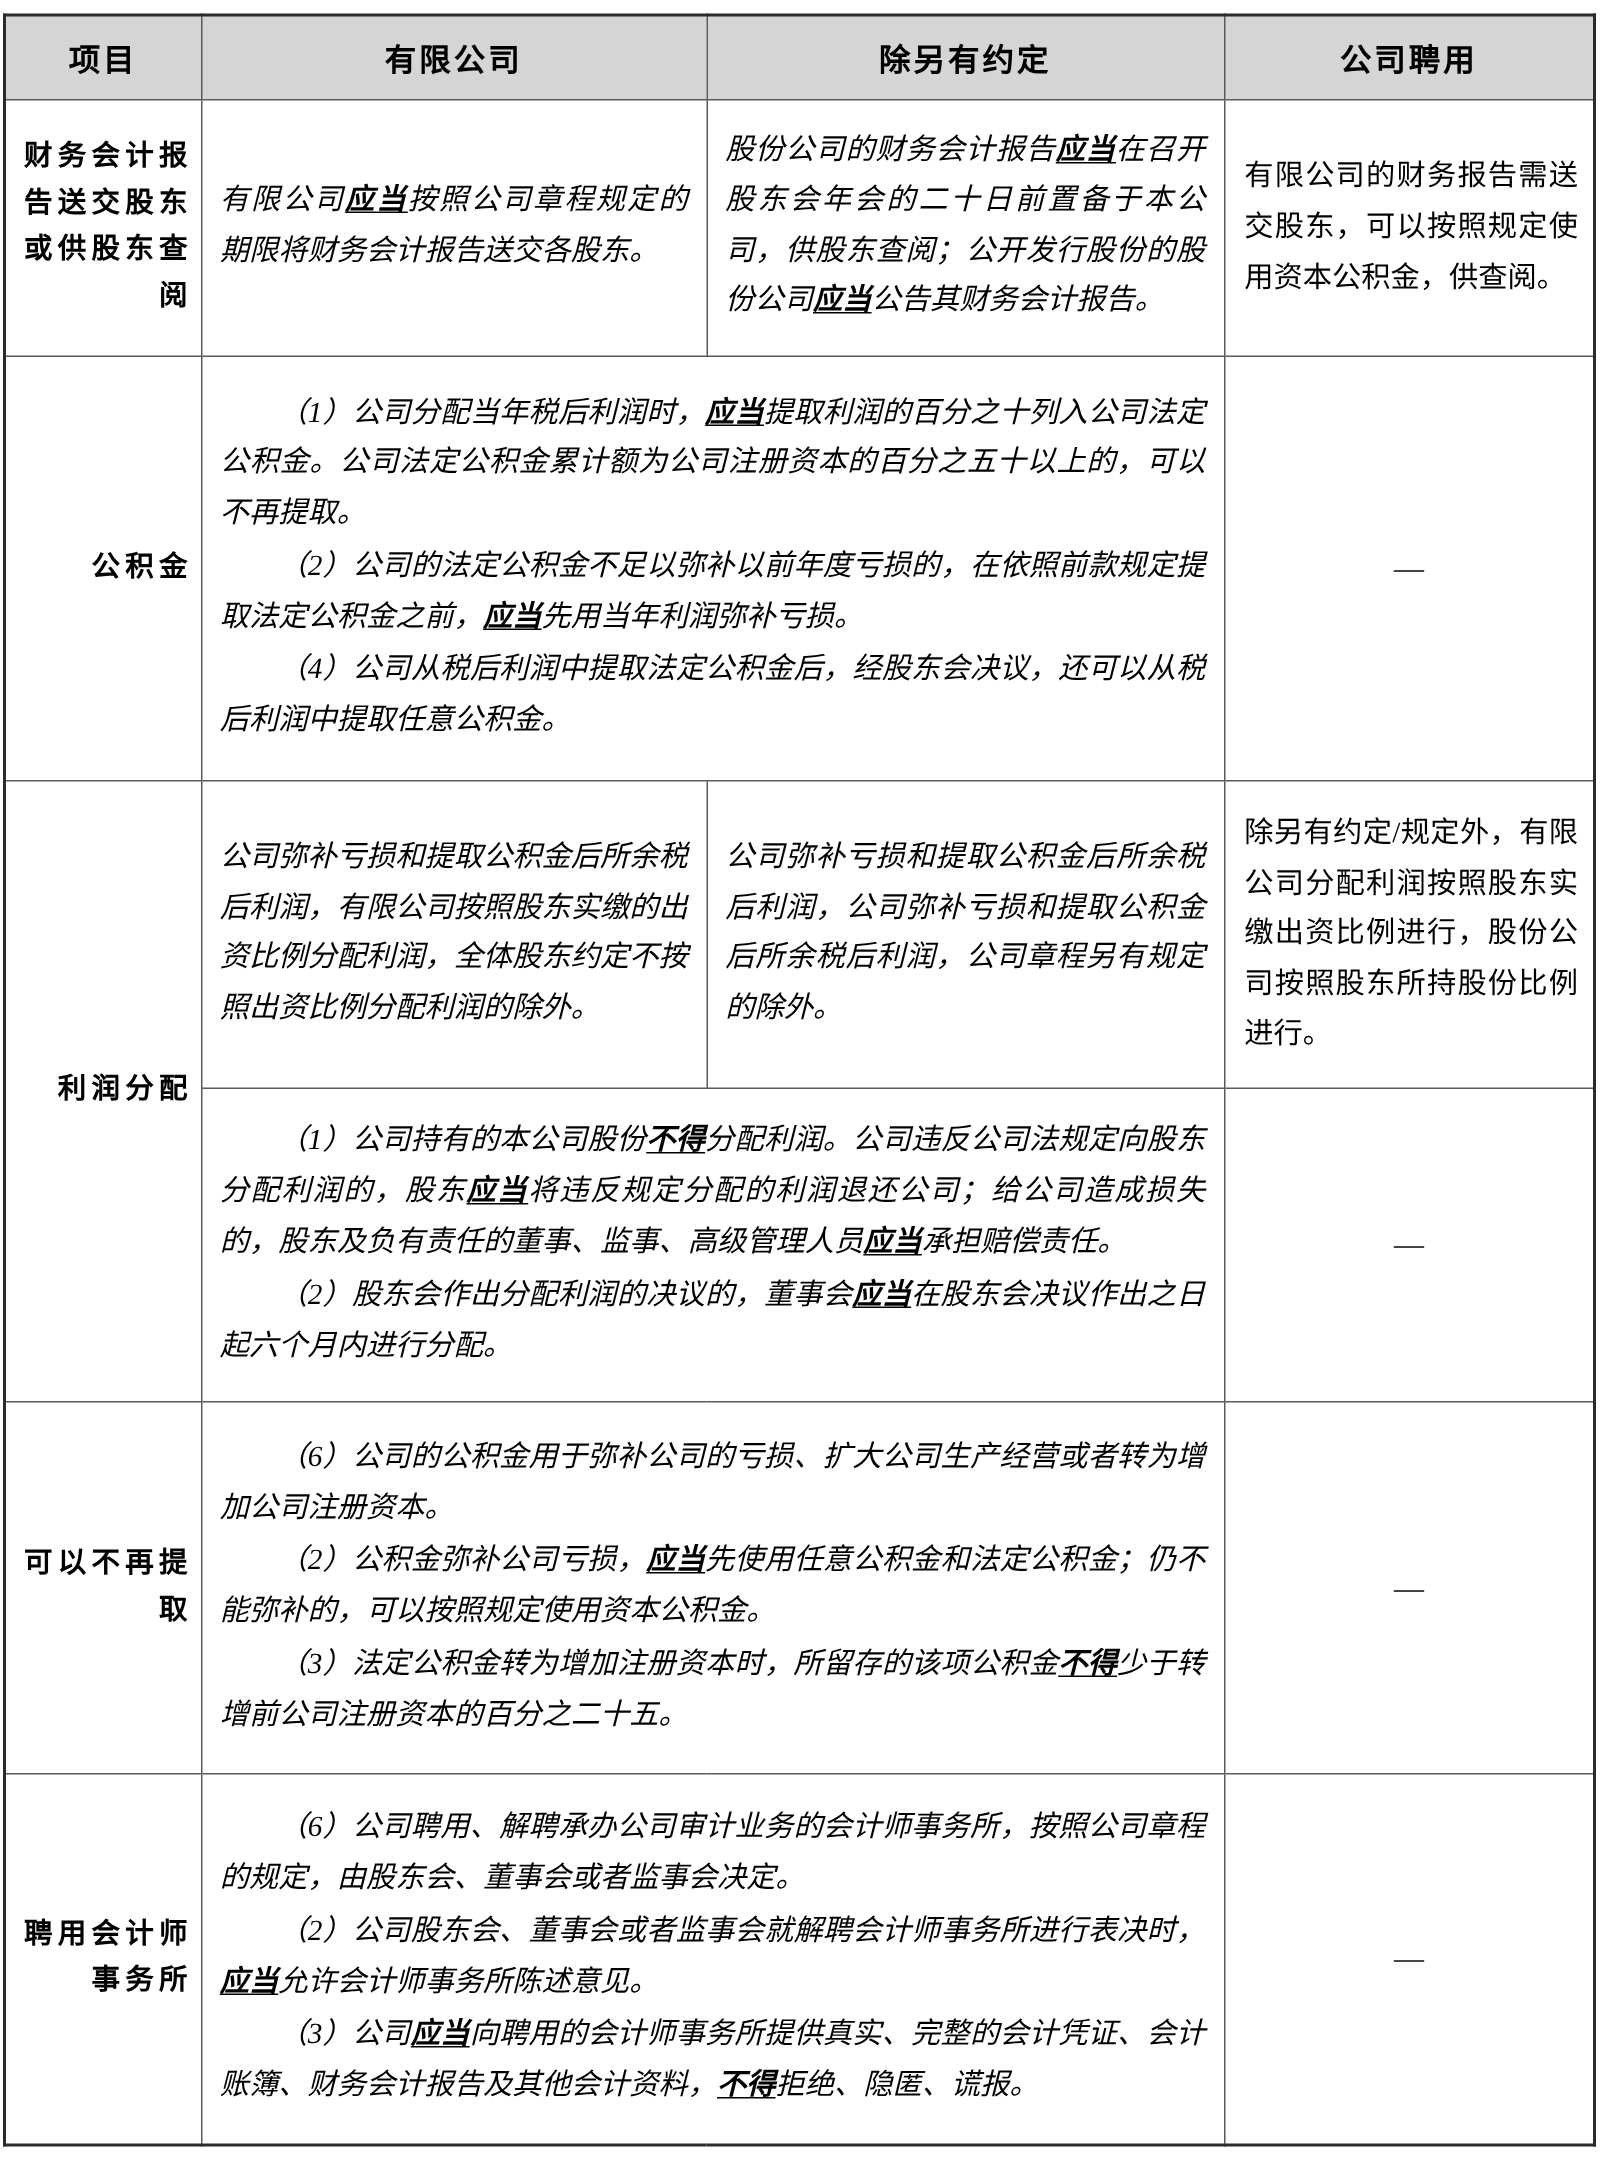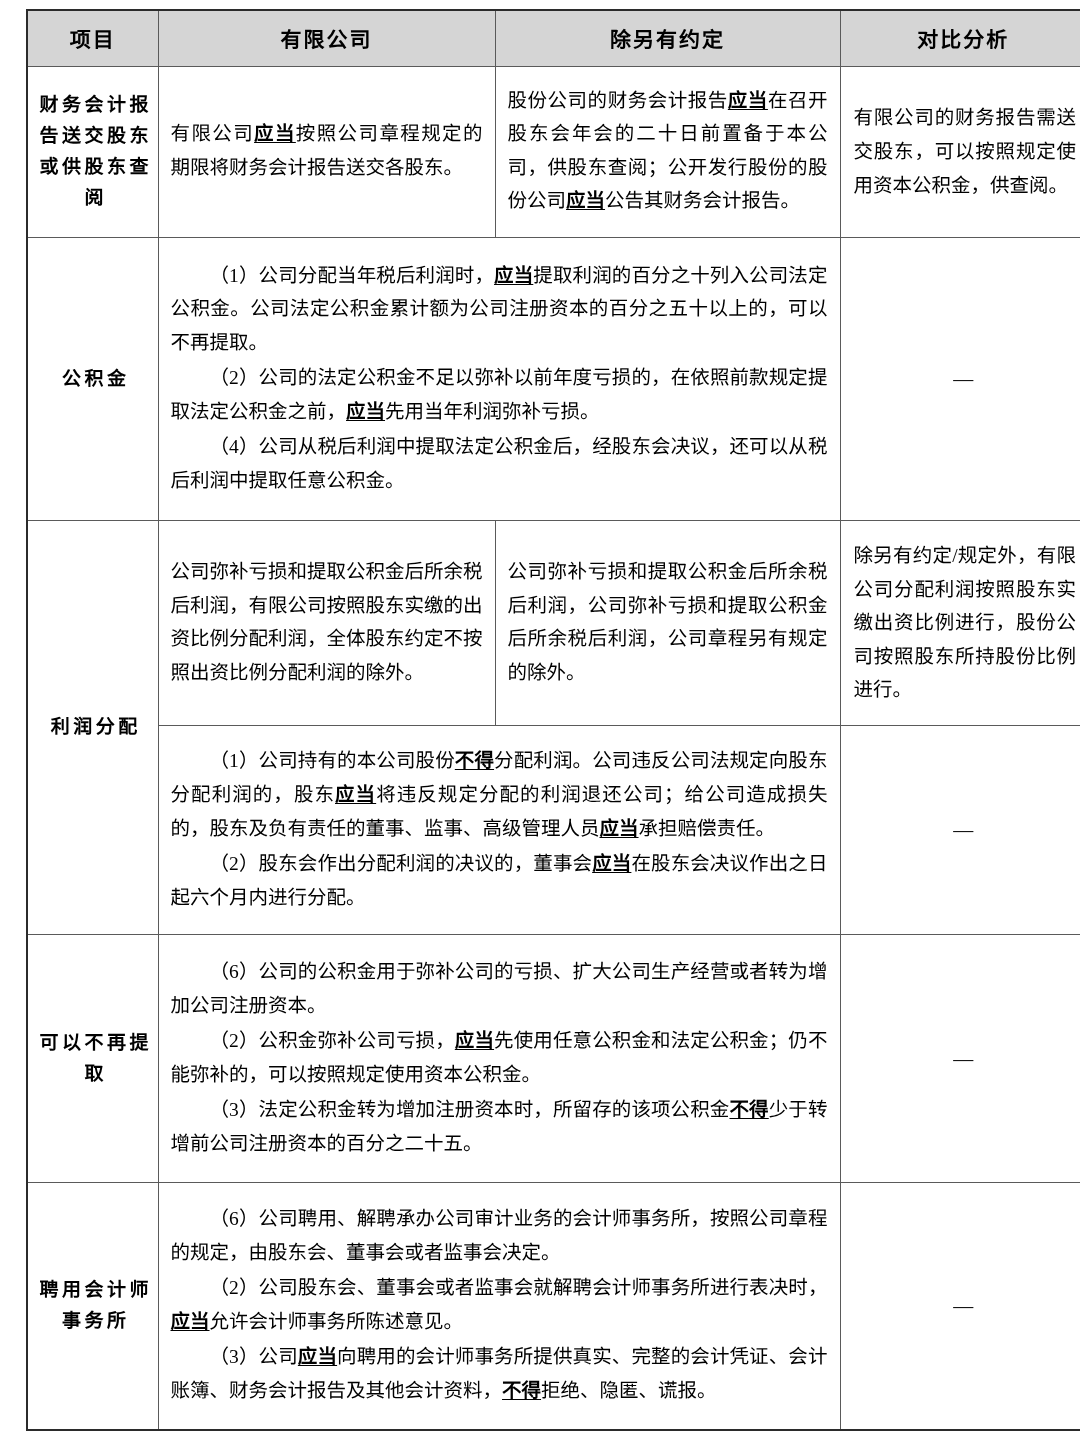--- a/index.html
+++ b/index.html
@@ -12,21 +12,21 @@
     width: 1080px;
     height: 1439px;
     font-family: "Liberation Serif", "DejaVu Serif", serif;
     color: #000000;
     overflow: hidden;
   }
   .sheet {
     box-sizing: border-box;
     width: 1080px;
     height: 1129px;
-    padding: 9px 10px 8px 26px;
+    padding: 9px 10px 8px 2px;
   }
   table.cmp {
     border-collapse: collapse;
     table-layout: fixed;
     width: 1060px;
     height: 1422px;
     border: 2px solid #2b2b2b;
   }
   table.cmp col.c1 { width: 131px; }
   table.cmp col.c2 { width: 337px; }
@@ -49,39 +49,40 @@
     padding: 4px 6px;
     border-top: 2px solid #2b2b2b;
   }
   
   td.item {
     font-family: "Liberation Sans", "DejaVu Sans", sans-serif;
     font-weight: bold;
     font-size: 19px;
     letter-spacing: 3.5px;
     line-height: 1.62;
-    text-align: center;
+    text-align: right;
     padding: 6px 5px 6px 11px;
     word-break: break-all;
   }
 
   
   td.body {
     font-size: 19.5px;
     line-height: 1.72;
     padding: 12px 12px 12px 12px;
     text-align: justify;
     text-justify: inter-ideograph;
     word-break: break-all;
   }
   td.body.compare {
     padding: 12px 10px 12px 13px;
   }
   td.body p {
     margin: 0 0 2px 0;
+    font-style: italic;
   }
   td.body p.ind {
     text-indent: 2em;
   }
   td.dash {
     text-align: center;
     font-size: 20px;
     line-height: 1;
   }
   u.k {
@@ -99,21 +100,21 @@
       <col class="c1">
         <col class="c2">
         <col class="c3">
         <col class="c4">
     </colgroup>
     <thead>
       <tr>
         <th>项目</th>
         <th>有限公司</th>
         <th>除另有约定</th>
-        <th>对比分析</th>
+        <th>公司聘用</th>
       </tr>
     </thead>
     <tbody>
 
       <tr>
         <td class="item">财务会计报告送交股东或供股东查阅</td>
         <td class="body">
             <p>有限公司<u class="k">应当</u>按照公司章程规定的期限将财务会计报告送交各股东。</p>
           </td>
         <td class="body">

